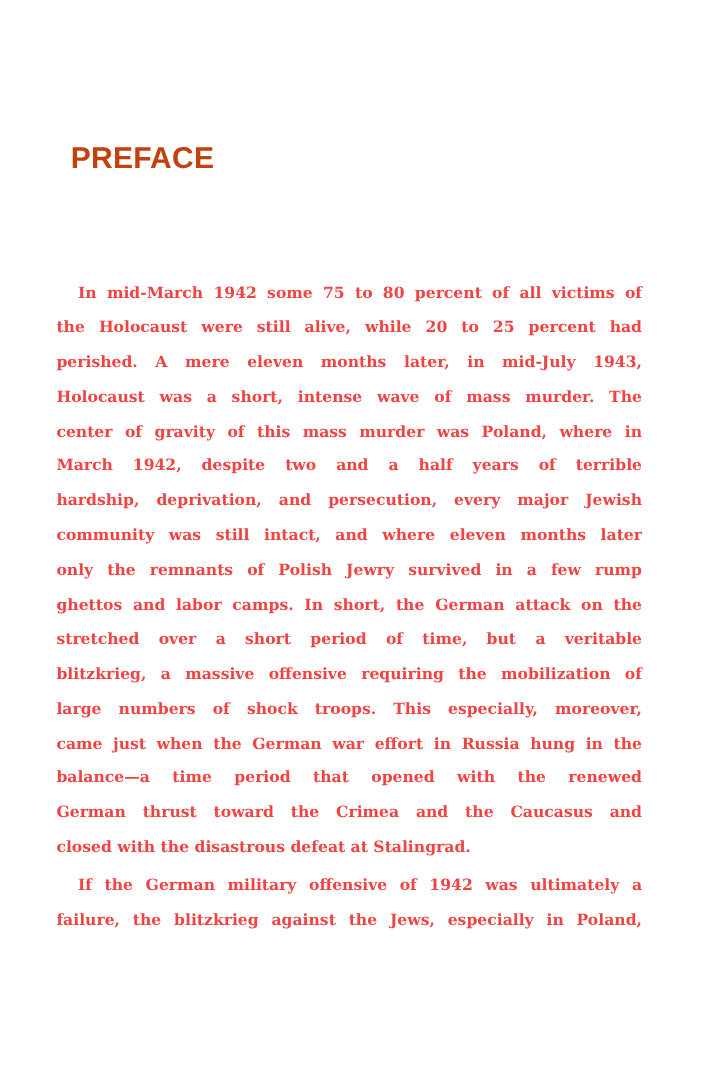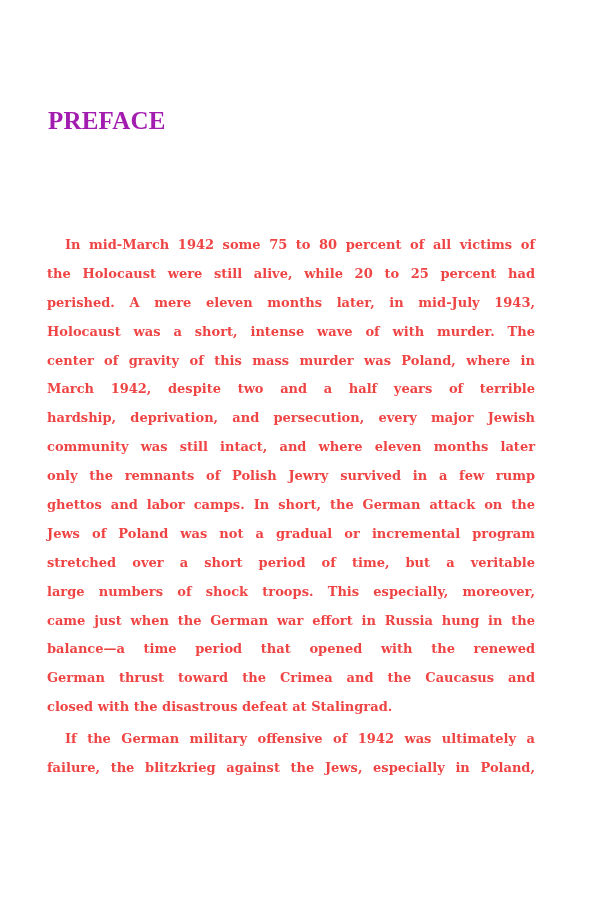--- a/index.html
+++ b/index.html
@@ -18,26 +18,26 @@
       left: 0;
       top: 0;
       width: 600px;
       height: 901px;
       background: #ffffff;
     }
     .heading {
       position: absolute;
       left: 47px;
       top: 106px;
-      margin: 1px;
-      font-family: Liberation Serif, serif;
+      margin: 12px;
+      font-family: Liberation Sans, sans-serif;
       font-weight: bold;
       font-size: 25px;
       letter-spacing: 0.2px;
-      color: #a21caf;
+      color: #c2410c;
     }
     .body-text {
       position: absolute;
       left: 47px;
       top: 231px;
       width: 488px;
       font-family: "DejaVu Serif", "Liberation Serif", serif;
       font-size: 13px;
       line-height: 28.9px;
       color: #ef4444;
@@ -74,29 +74,29 @@
 <body>
 
 <div class="page">
   <h1 class="heading">PREFACE</h1>
 
   <div class="body-text">
     <div>
       <span class="line indent">In mid-March 1942 some 75 to 80 percent of all victims of</span>
       <span class="line">the Holocaust were still alive, while 20 to 25 percent had</span>
       <span class="line">perished. A mere eleven months later, in mid-July 1943,</span>
-      <span class="line">Holocaust was a short, intense wave of with murder. The</span>
+      <span class="line">Holocaust was a short, intense wave of mass murder. The</span>
       <span class="line">center of gravity of this mass murder was Poland, where in</span>
       <span class="line">March 1942, despite two and a half years of terrible</span>
       <span class="line">hardship, deprivation, and persecution, every major Jewish</span>
       <span class="line">community was still intact, and where eleven months later</span>
       <span class="line">only the remnants of Polish Jewry survived in a few rump</span>
       <span class="line">ghettos and labor camps. In short, the German attack on the</span>
-      <span class="line">Jews of Poland was not a gradual or incremental program</span>
       <span class="line">stretched over a short period of time, but a veritable</span>
+      <span class="line">blitzkrieg, a massive offensive requiring the mobilization of</span>
       <span class="line">large numbers of shock troops. This especially, moreover,</span>
       <span class="line">came just when the German war effort in Russia hung in the</span>
       <span class="line">balance—a time period that opened with the renewed</span>
       <span class="line">German thrust toward the Crimea and the Caucasus and</span>
       <span class="line last">closed with the disastrous defeat at Stalingrad.</span>
     </div>
     <span class="para-gap"></span>
     <div>
       <span class="line indent">If the German military offensive of 1942 was ultimately a</span>
       <span class="line">failure, the blitzkrieg against the Jews, especially in Poland,</span>

